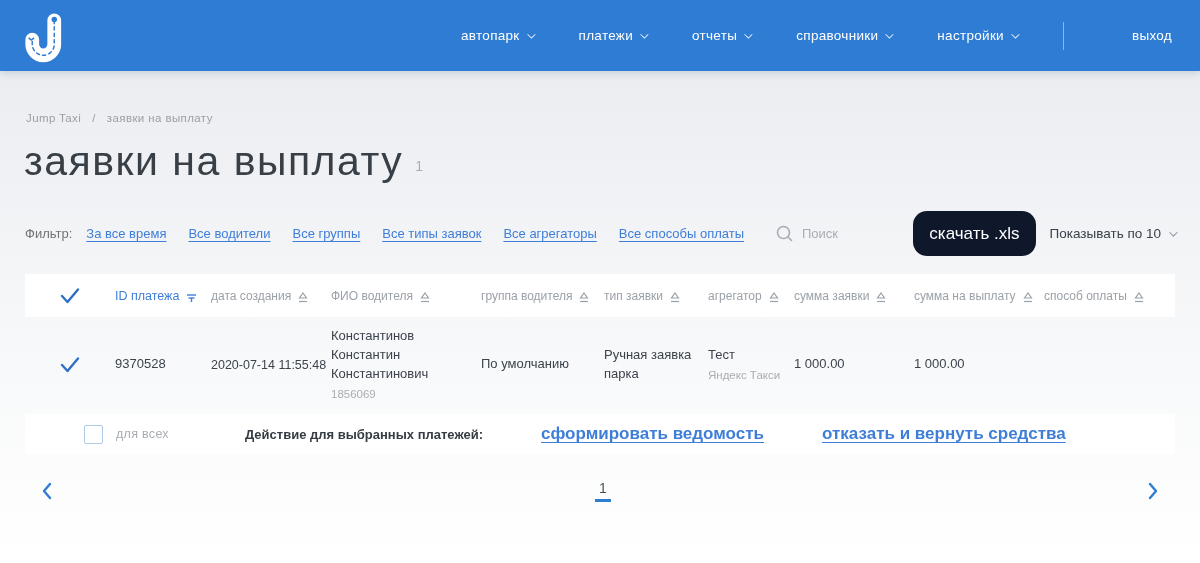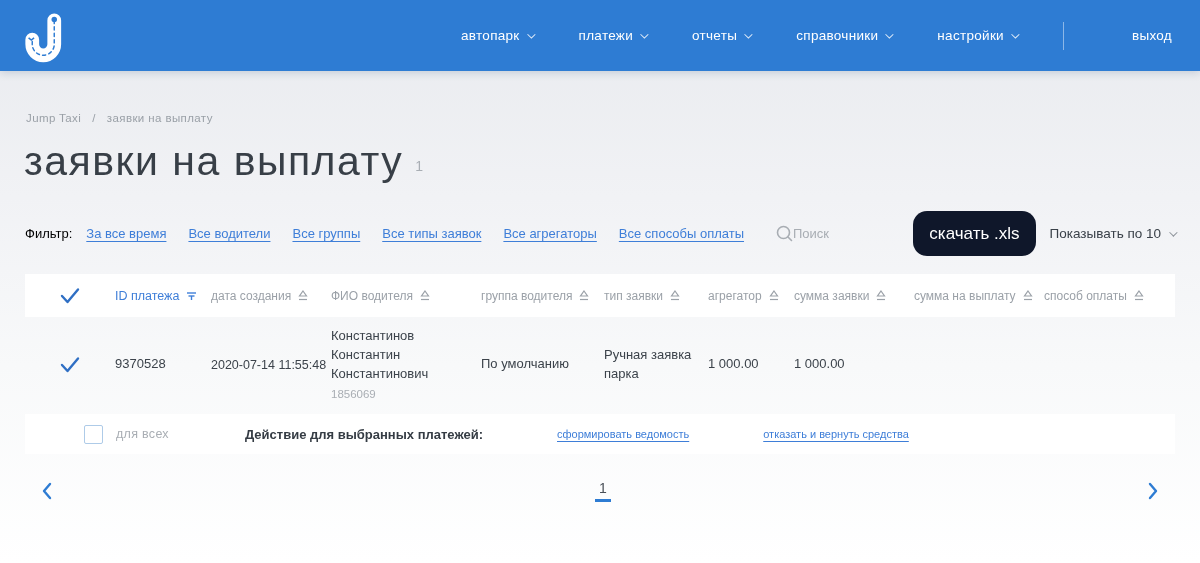--- a/index.html
+++ b/index.html
@@ -37,26 +37,26 @@
   .breadcrumb .bc-home { cursor:pointer; }
   .page-title {
     margin:14px 0 0 24px; font-size:41px; font-weight:500; color:#383f47;
     letter-spacing:1.5px; display:flex; align-items:flex-start; gap:12px;
   }
   .page-title .count { font-size:14px; color:#a9aeb4; font-weight:400; margin-top:20px; }
   
   .filter-row {
     margin:26px 25px 0 25px; display:flex; align-items:center; font-size:13px;
   }
-  .filter-label { color:#000000; margin-right:14px; }
+  .filter-label { color:#737373; margin-right:14px; }
   .filter-link {
     color:#3e7ed8; text-decoration:underline; text-underline-offset:3px;
     text-decoration-thickness:1px; margin-right:22px; cursor:pointer; white-space:nowrap;
   }
-  .search-box { display:flex; align-items:center; margin-left:10px; }
+  .search-box { display:flex; align-items:center; gap:9px; margin-left:10px; }
   .search-box input {
     border:none; outline:none; background:transparent; font-size:13px; color:#3a4149;
     font-family:inherit; width:110px;
   }
   .search-box input::placeholder { color:#a8adb3; }
   .spacer { flex:1; }
   .xls-btn {
     background:#0f172a; color:#fff; border:none; border-radius:14px; height:45px;
     padding:0 16px; font-size:17px; font-family:inherit; cursor:pointer; white-space:nowrap;
   }
@@ -70,42 +70,42 @@
   }
   
   .table-card { margin:18px 25px 0 25px; }
   .trow {
     display:grid;
     grid-template-columns:90px 96px 120px 150px 123px 104px 86px 120px 130px 1fr;
     align-items:center;
   }
   .thead { background:#fff; height:43px; }
   .th {
-    font-size:12px; color:#9ba1a8; display:flex; align-items:center; gap:7px;
+    font-size:12px; color:#9ba1a8; display:flex; align-items:flex-end; gap:7px;
     cursor:pointer; padding-right:6px; white-space:nowrap;
   }
   .th.active { color:#3e7ed8; font-size:12.5px; }
   .cell-check { display:flex; justify-content:center; align-items:center; }
   .tbody-row { background:transparent; min-height:80px; padding:10px 0; }
   .td { font-size:13px; color:#3c434b; padding-right:12px; line-height:1.45; }
   .td.nowrap { white-space:nowrap; }
   .sub { font-size:11.5px; color:#a9aeb4; margin-top:2px; }
   .tfoot {
     background:#fff; height:40px; display:flex; align-items:center; margin-top:2px;
     font-size:12.5px;
   }
   .foot-check {
     width:19px; height:19px; border:1px solid #aecbe8; border-radius:2px; background:#fff;
     margin-left:59px; cursor:pointer;
   }
   .foot-all { color:#a9aeb4; margin-left:13px; letter-spacing:.3px; }
   .foot-action-label { color:#353c44; font-weight:700; margin-left:76px; font-size:13px; }
   .foot-link {
     color:#3e7ed8; text-decoration:underline; text-underline-offset:3px; cursor:pointer;
-    margin-left:74px; font-size:11px; white-space:nowrap;
+    margin-left:58px; font-size:17px; white-space:nowrap;font-weight:bold;
   }
   
   .pagination {
     margin:26px 40px 0 40px; display:flex; align-items:center; justify-content:space-between;
   }
   .pg-chev { cursor:pointer; display:flex; }
   .pg-num {
     font-size:14px; color:#4a5058; cursor:pointer; text-align:center;
     border-bottom:3px solid #2e7cd3; padding:0 4px 3px 4px; margin-left:6px;
   }
@@ -277,20 +277,24 @@
           </svg>
         </div>
         <div class="td nowrap">9370528</div>
         <div class="td nowrap" style="font-size:12.5px">2020-07-14 11:55:48</div>
         <div class="td">
           <div>Константинов Константин Константинович</div>
           <div class="sub">1856069</div>
         </div>
         <div class="td">По умолчанию</div>
         <div class="td">Ручная заявка парка</div>
+        <div class="td">
+          <div>Тест</div>
+          <div class="sub">Яндекс Такси</div>
+        </div>
         <div class="td nowrap">1 000.00</div>
         <div class="td nowrap">1 000.00</div>
         <div class="td"></div>
       </div>
 
       <div class="tfoot">
         <div class="foot-check"></div>
         <span class="foot-all">для всех</span>
         <span class="foot-action-label">Действие для выбранных платежей:</span>
         <span class="foot-link">сформировать ведомость</span>

